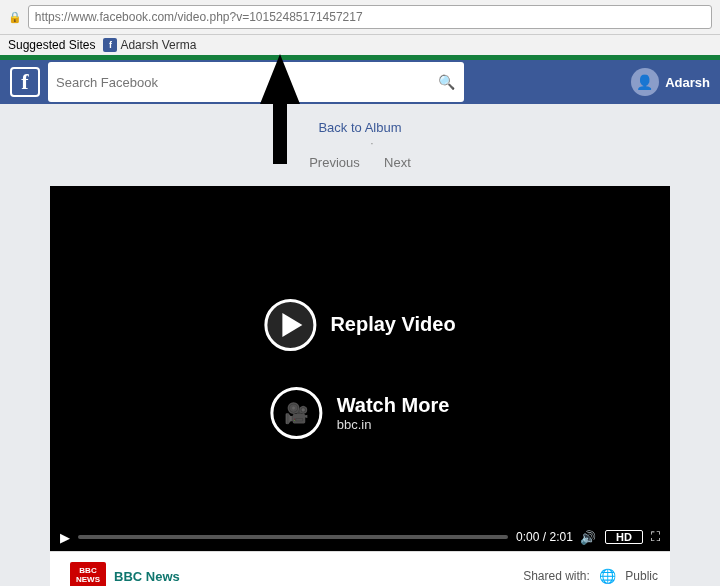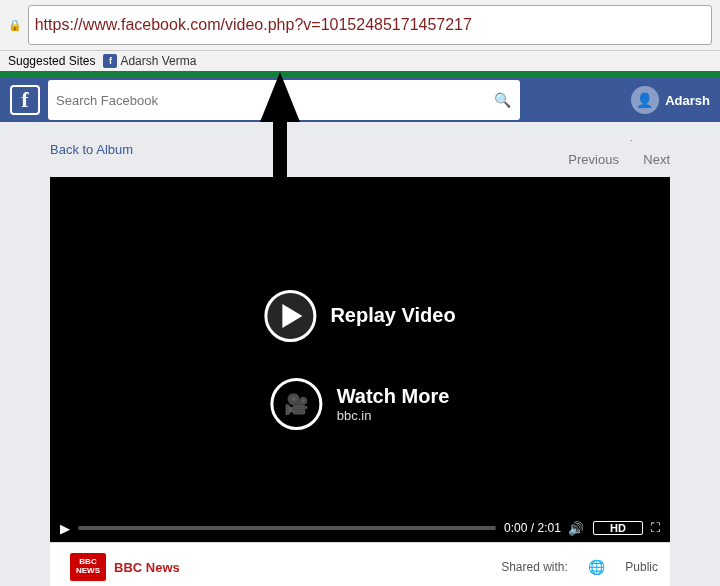--- a/index.html
+++ b/index.html
@@ -14,27 +14,27 @@
       align-items: center;
       gap: 6px;
       font-size: 12px;
     }
     .ssl-icon { color: green; font-size: 11px; }
     .url-bar {
       flex: 1;
       background: white;
       border: 1px solid #aaa;
       border-radius: 3px;
-      padding: 10px 6px;
-      font-size: 16px;
-      color: #7f1d1d;
+      padding: 4px 6px;
+      font-size: 12px;
+      color: #737373;
     }
     .bookmarks-bar {
       background: #f2f2f2;
-      border-bottom: 7px solid #15803d;
+      border-bottom: 5px solid #15803d;
       padding: 3px 8px;
       display: flex;
       align-items: center;
       gap: 8px;
       font-size: 12px;
     }
     .bookmark-item {
       display: flex;
       align-items: center;
       gap: 3px;
@@ -66,21 +66,21 @@
       align-items: center;
       justify-content: center;
       flex-shrink: 0;
     }
     .fb-search-bar {
       background: white;
       border-radius: 3px;
       display: flex;
       align-items: center;
       padding: 20px 8px;
-      width: 472px;
+      width: 416px;
       height: 28px;
     }
     .fb-search-input {
       border: none;
       outline: none;
       font-size: 13px;
       color: #555;
       flex: 1;
       background: transparent;
     }
@@ -102,22 +102,23 @@
       overflow: hidden;
     }
     .user-name-header { color: white; font-size: 13px; font-weight: bold; text-align: center; }
 
     
     .page-content { background: #e9ebee; }
     .album-nav {
       display: flex;
       justify-content: space-between;
       align-items: center;
-      padding: 10px 50px;
+      padding: 16px 50px;
       font-size: 13px;
+      flex-direction: column;
     }
     .album-nav a { color: #3b5998; text-decoration: none; cursor: pointer; }
     .album-nav-right { display: flex; gap: 10px; }
     .album-nav-right a { color: #737373; text-decoration: none; margin-top: 20px; }
     .sep { color: #999; }
 
     
     .video-wrap {
       margin: 0 50px;
       background: black;
@@ -201,21 +202,21 @@
     .progress-bar-fill {
       height: 100%; background: #ccc; border-radius: 2px; width: 0%;
     }
     .time-display { color: white; font-size: 12px; white-space: nowrap; }
     .ctrl-right { display: flex; align-items: center; gap: 8px; margin-left: auto; }
     .hd-badge {
       color: white;
       font-size: 11px;
       font-weight: bold;
       border: 1px solid white;
-      padding: 0 16px;
+      padding: 0 10px;
       border-radius: 2px;
     }
 
     
     .post-info {
       margin: 0 50px;
       background: white;
       border-top: 1px solid #ddd;
       padding: 10px 12px;
       display: flex;
@@ -235,25 +236,25 @@
       align-items: center;
       justify-content: center;
       flex-direction: column;
       color: white;
       font-size: 8px;
       font-weight: bold;
       border-radius: 2px;
       line-height: 1.1;
       margin-left: 8px;
     }
-    .source-name { font-weight: bold; font-size: 13px; color: #b91c1c; }
+    .source-name { font-weight: bold; font-size: 13px; color: #0f766e; }
     .shared-info {
       display: flex;
       align-items: center;
-      gap: 20px;
+      gap: 9px;
       color: #555;
       font-size: 12px;
     }
     .globe-icon { font-size: 14px; }
   </style>
 </head>
 <body>
 
 <div class="browser-bar">
   <span class="ssl-icon">🔒</span>

